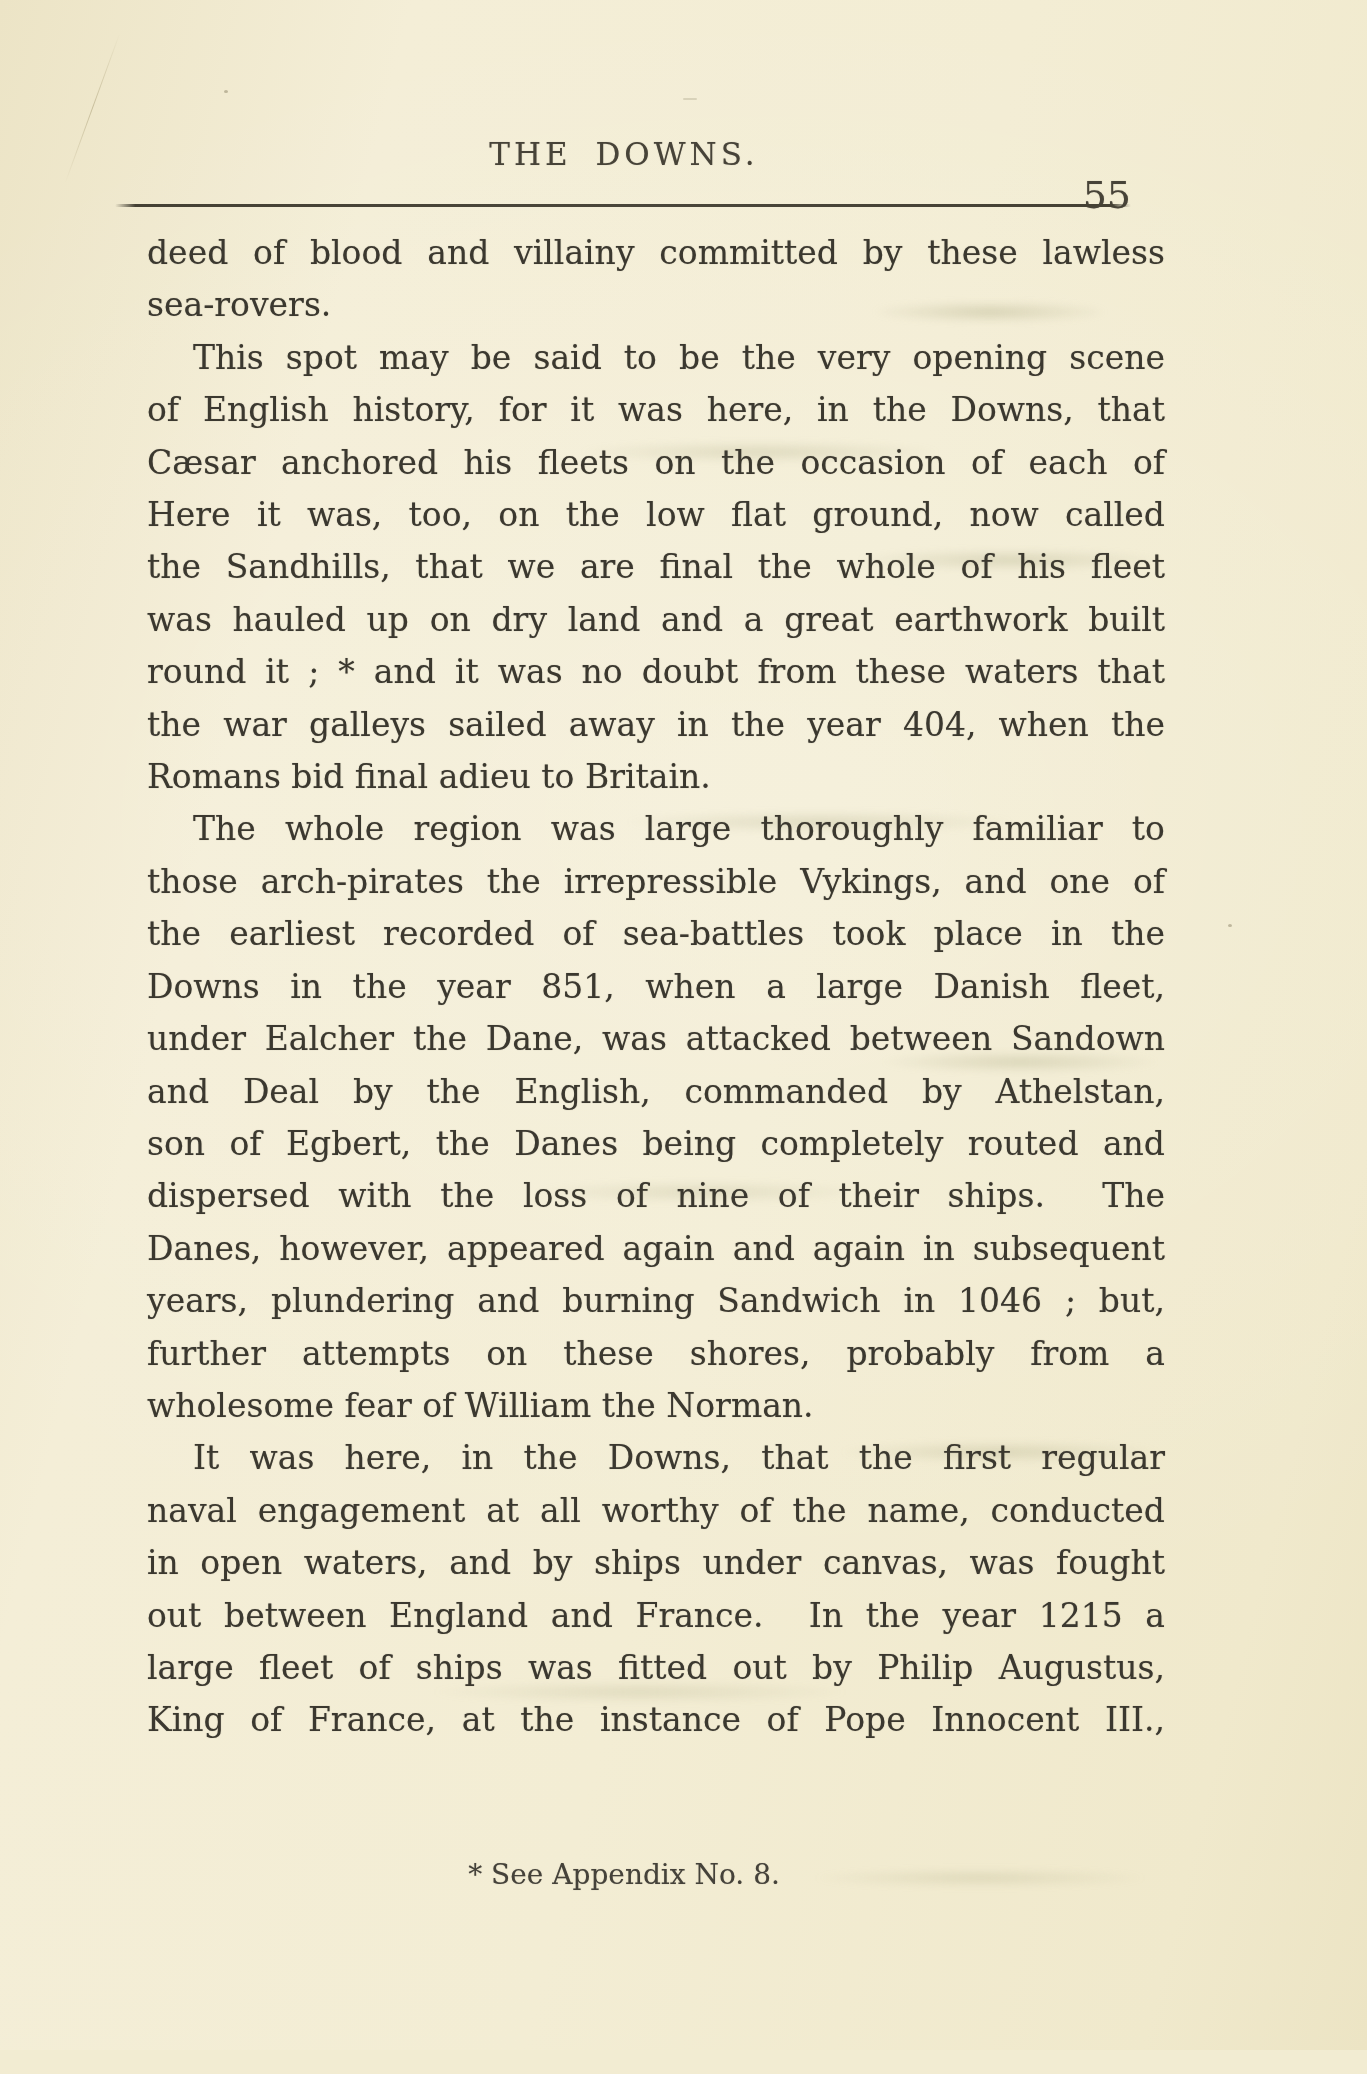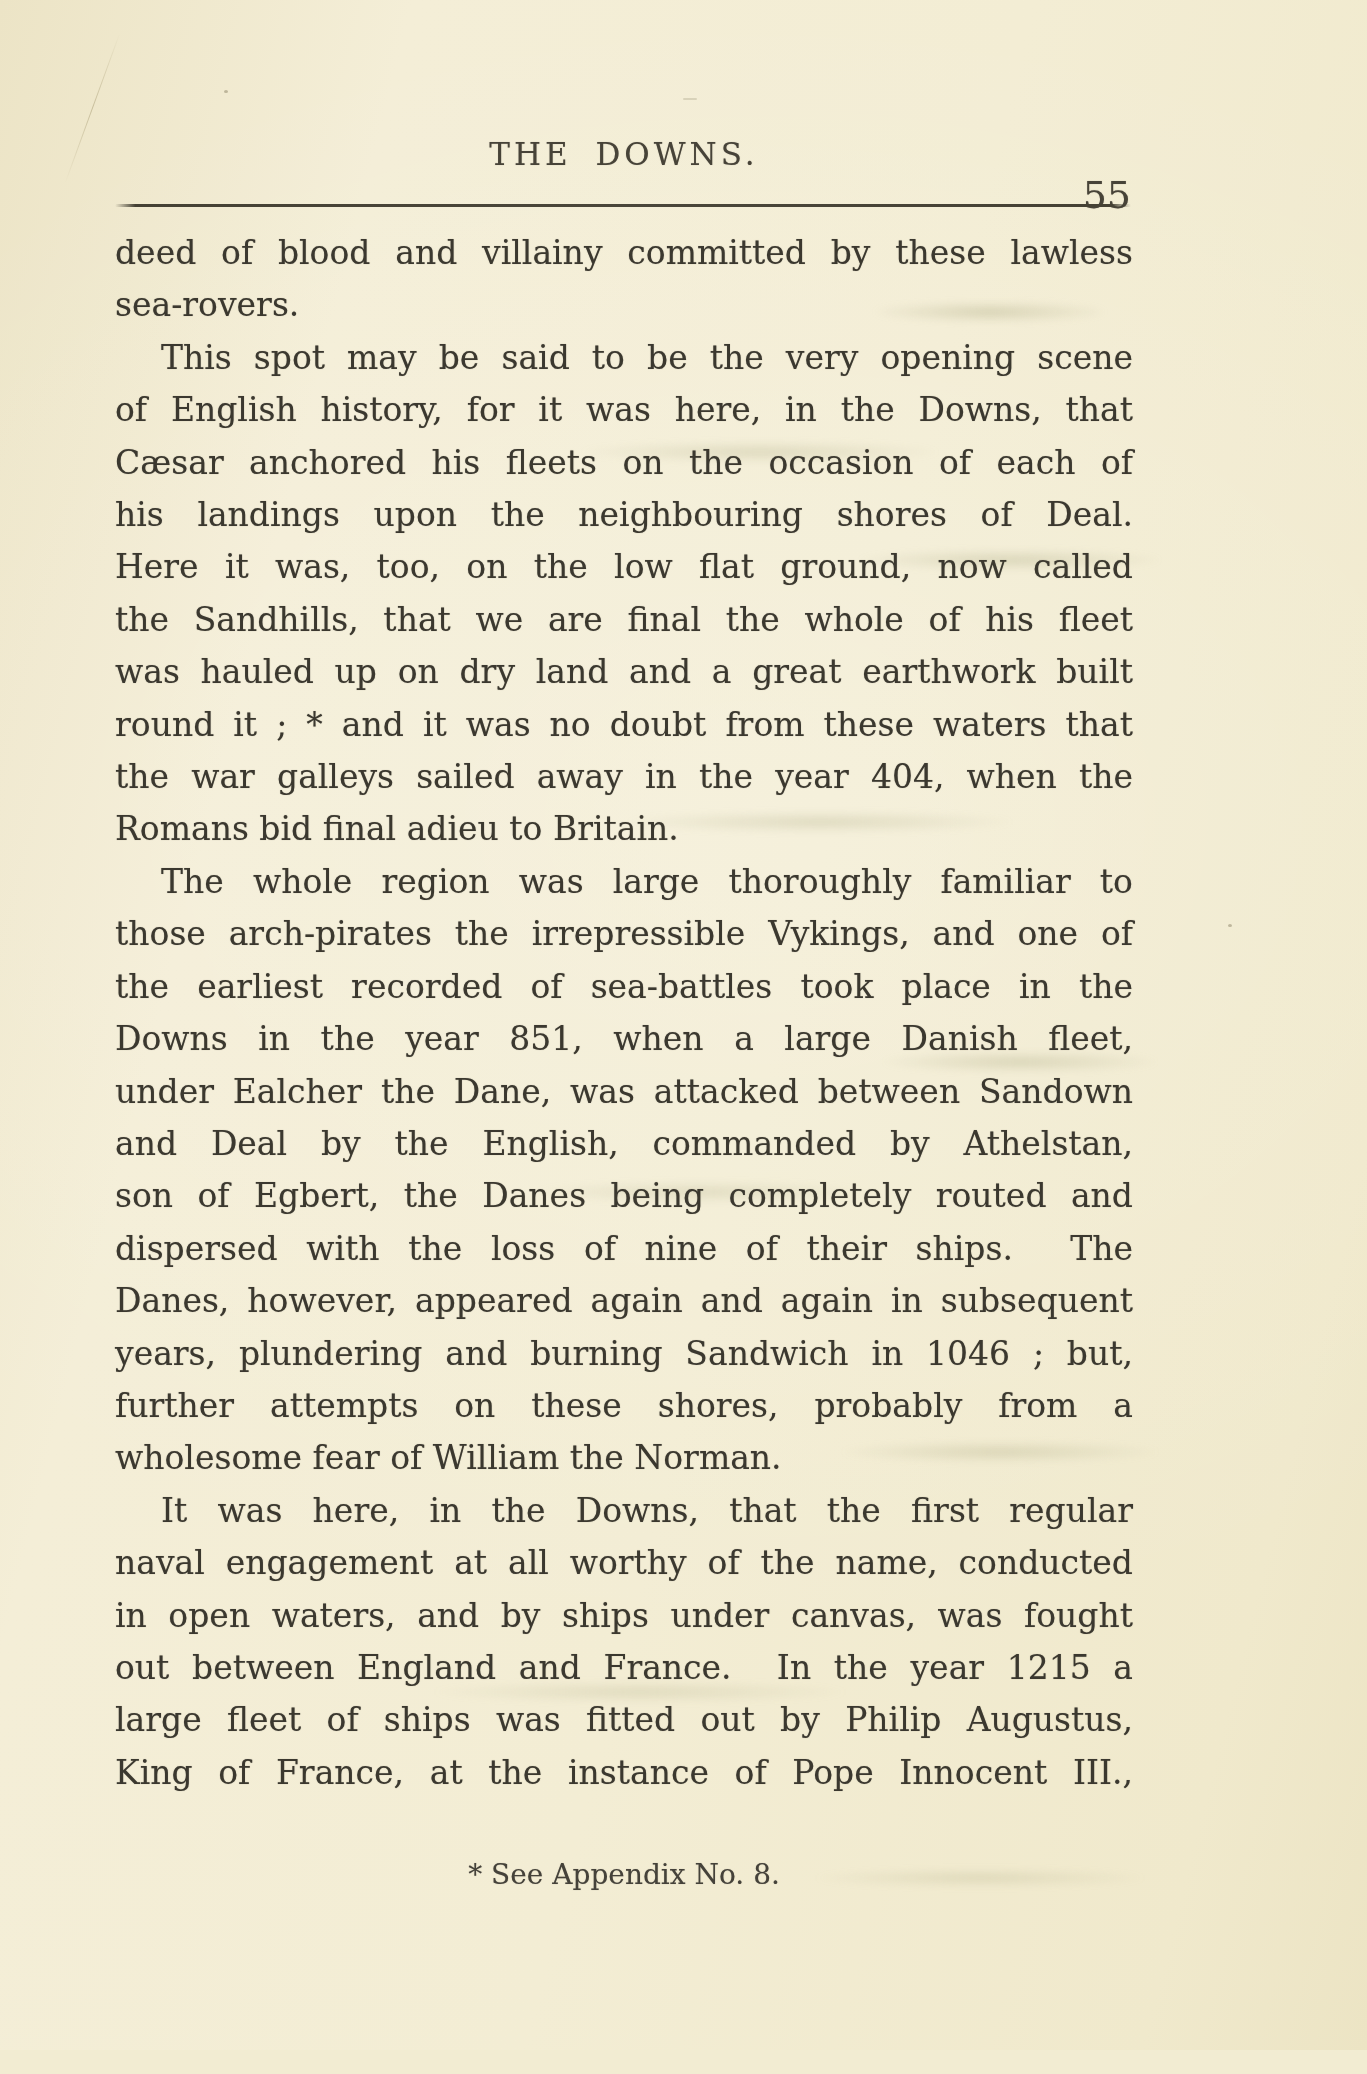--- a/index.html
+++ b/index.html
@@ -133,28 +133,27 @@
   <div class="speck s2"></div>
   <div class="speck s3"></div>
 
   <div class="text-col running-header" style="position:absolute;">
     <div class="running-title">THE DOWNS.</div>
     <div class="page-number">55</div>
   </div>
 
   <div class="header-rule"></div>
 
-  <div class="text-col body-text" style="position:absolute;">
+  <div class="text-col body-text" style="position:absolute;margin-left:32px;">
 
   <div class="line">deed of blood and villainy committed by these lawless</div>
       <div class="line para-end">sea-rovers.</div>
       <div class="line indent">This spot may be said to be the very opening scene</div>
       <div class="line">of English history, for it was here, in the Downs, that</div>
       <div class="line">Cæsar anchored his fleets on the occasion of each of</div>
-      <div class="line">his landings upon the neighbouring shores of Deal.</div>
       <div class="line">Here it was, too, on the low flat ground, now called</div>
       <div class="line">the Sandhills, that we are final the whole of his fleet</div>
       <div class="line">was hauled up on dry land and a great earthwork built</div>
       <div class="line">round it ; * and it was no doubt from these waters that</div>
       <div class="line">the war galleys sailed away in the year 404, when the</div>
       <div class="line para-end">Romans bid final adieu to Britain.</div>
       <div class="line indent">The whole region was large thoroughly familiar to</div>
       <div class="line">those arch-pirates the irrepressible Vykings, and one of</div>
       <div class="line">the earliest recorded of sea-battles took place in the</div>
       <div class="line">Downs in the year 851, when a large Danish fleet,</div>

